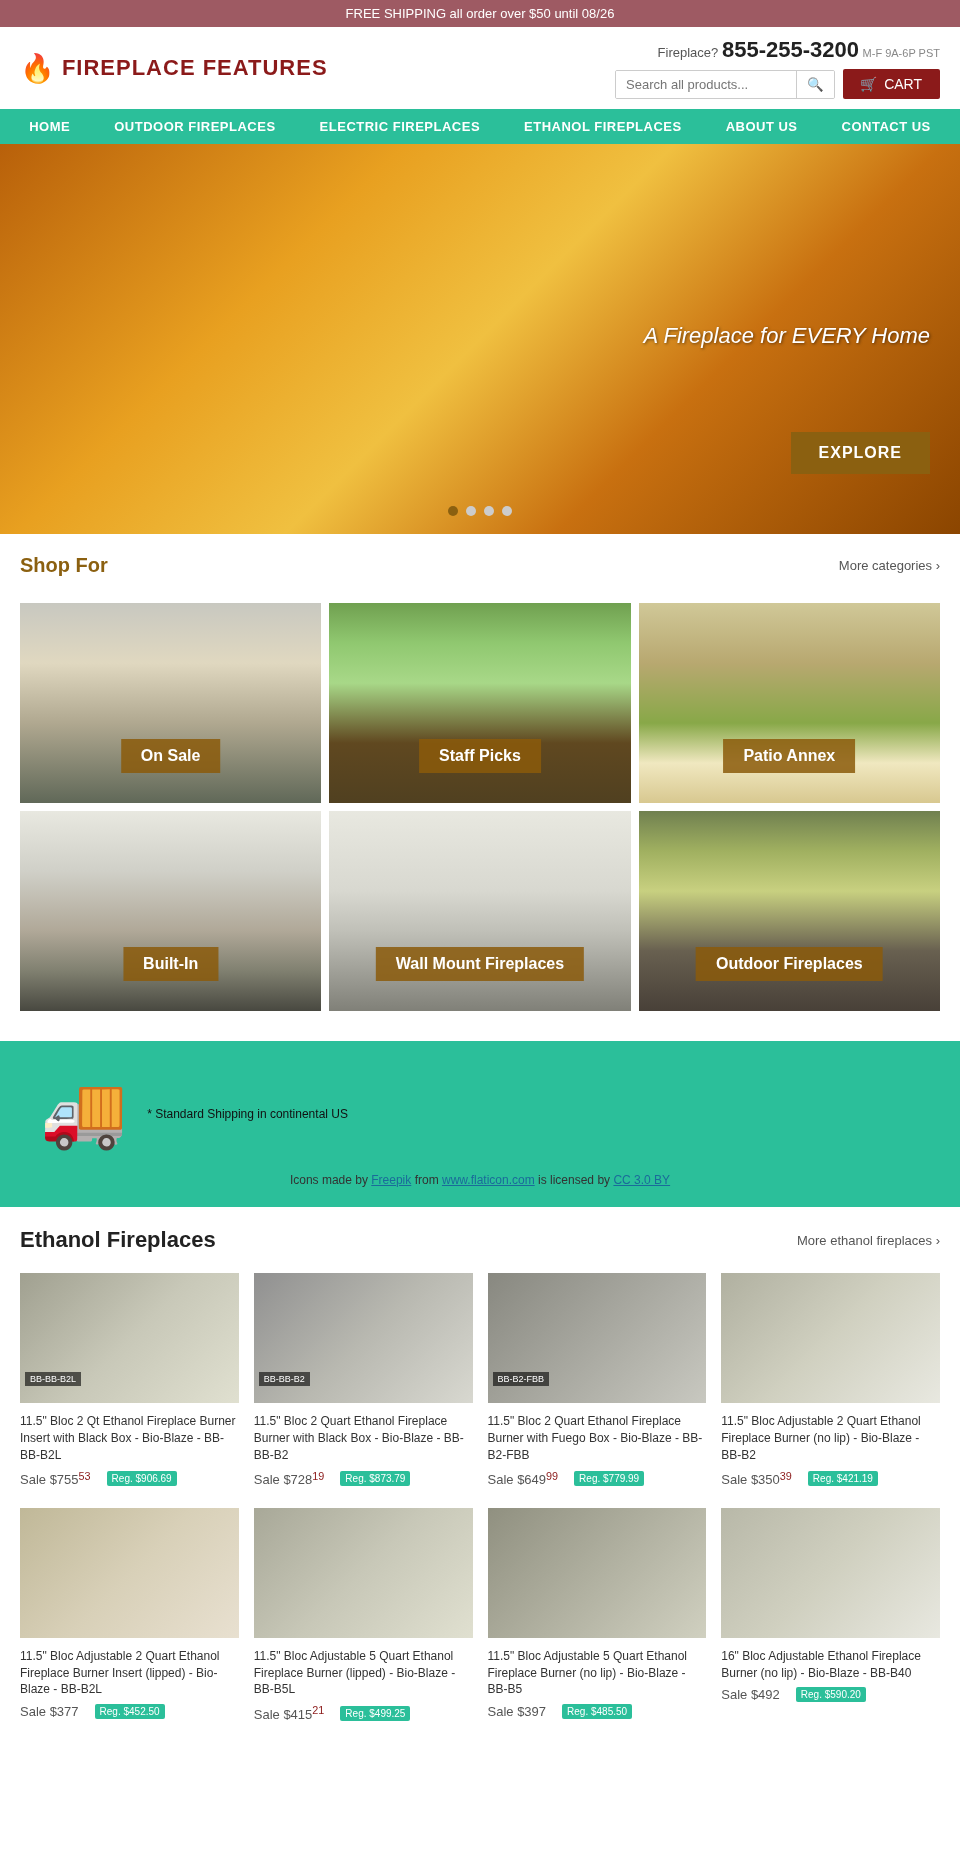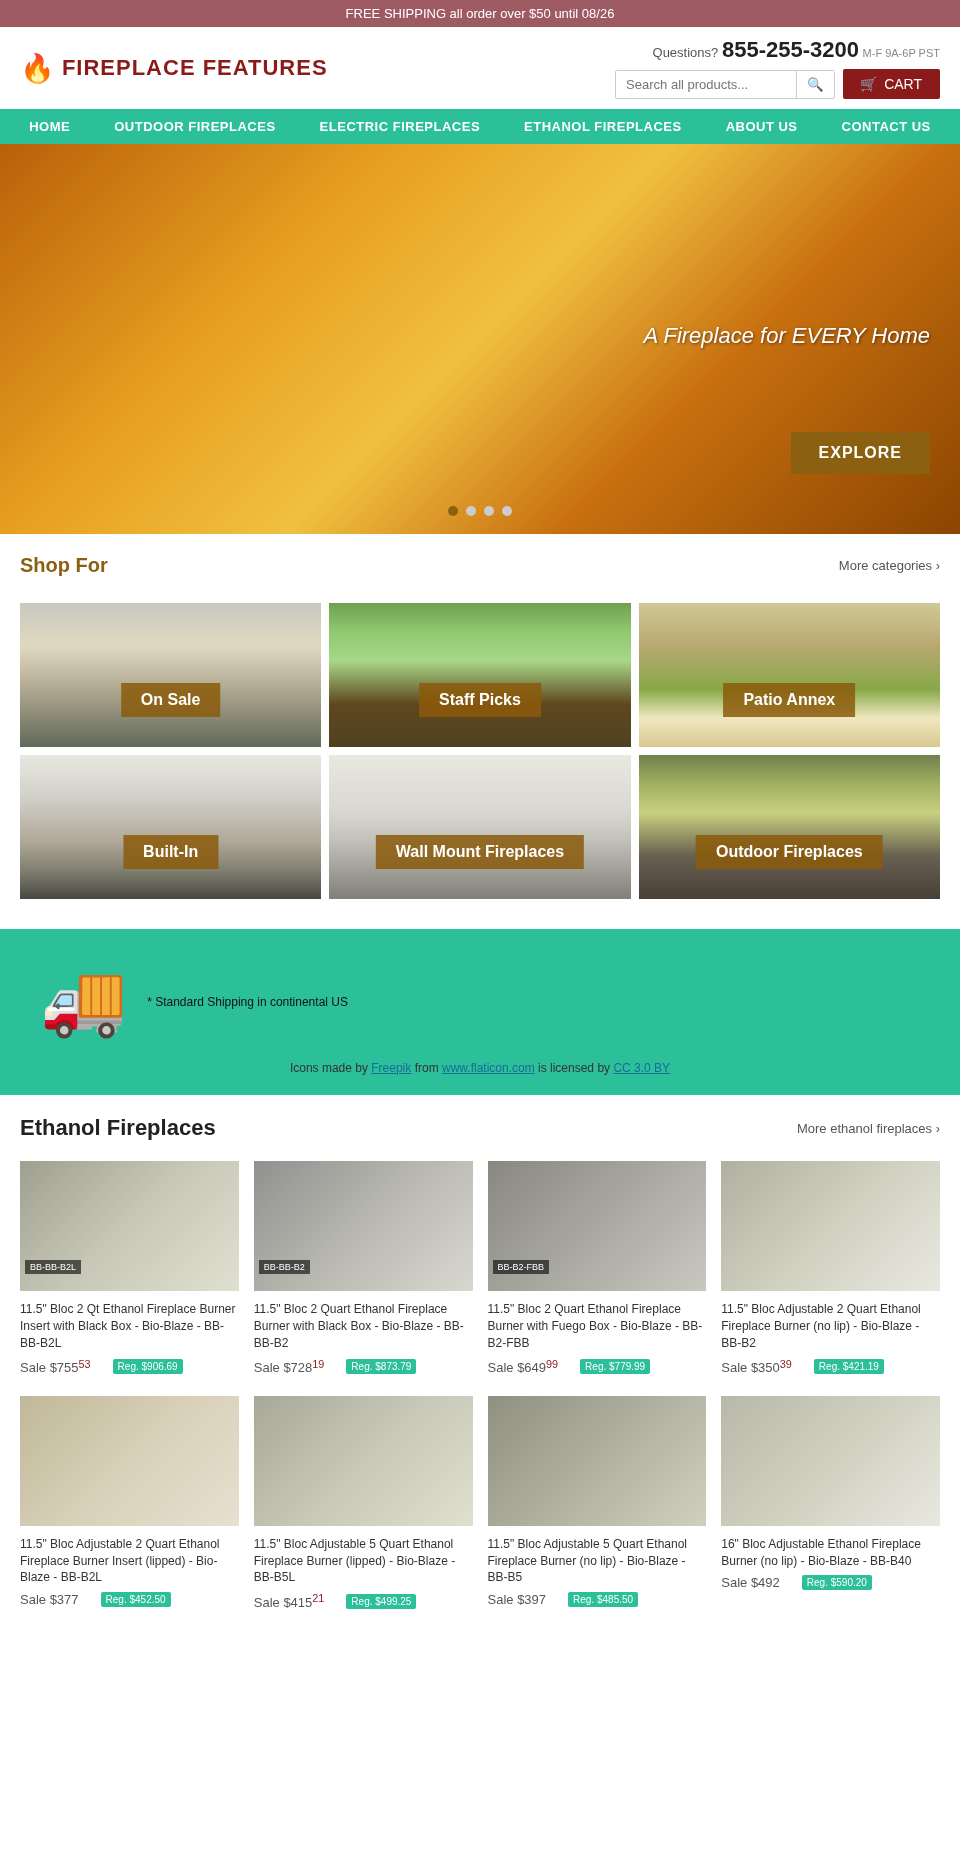--- a/index.html
+++ b/index.html
@@ -177,21 +177,21 @@
       font-size: 13px;
       text-decoration: none;
     }
     .category-grid {
       display: grid;
       grid-template-columns: repeat(3, 1fr);
       gap: 8px;
     }
     .category-item {
       position: relative;
-      height: 144px;
+      height: 200px;
       overflow: hidden;
       cursor: pointer;
     }
     
     .cat-on-sale {
       background: linear-gradient(180deg, #c8c8c0 0%, #e0d8c0 30%, #b0a890 60%, #606858 100%);
     }
     .cat-staff-picks {
       background: linear-gradient(180deg, #70a050 0%, #90c870 20%, #a8d888 40%, #604820 70%, #504020 100%);
     }
@@ -317,21 +317,21 @@
 
     .product-name {
       font-size: 12px;
       color: #333;
       margin-bottom: 6px;
       line-height: 1.4;
     }
     .product-prices {
       display: flex;
       align-items: center;
-      gap: 22px;
+      gap: 16px;
       flex-wrap: wrap;
     }
     .sale-price {
       font-size: 13px;
       color: #555;
     }
     .sale-price em {
       font-style: normal;
       color: #8B1A1A;
     }
@@ -350,21 +350,21 @@
   <span>FREE SHIPPING all order over $50 until 08/26</span>
 </div>
 
 <div id="header">
   <div id="logo">
     <span class="flame-icon">🔥</span>
     <span>Fireplace Features</span>
   </div>
   <div id="header-right">
     <div id="phone-line">
-      <span>Questions?</span>
+      <span>Fireplace?</span>
       <strong>855-255-3200</strong>
       <span class="hours">M-F 9A-6P PST</span>
     </div>
     <div id="header-actions">
       <form id="search-form">
         <input type="text" placeholder="Search all products..." style="">
         <button type="submit">🔍</button>
       </form>
       <button id="cart-btn">
         <span>🛒</span>

